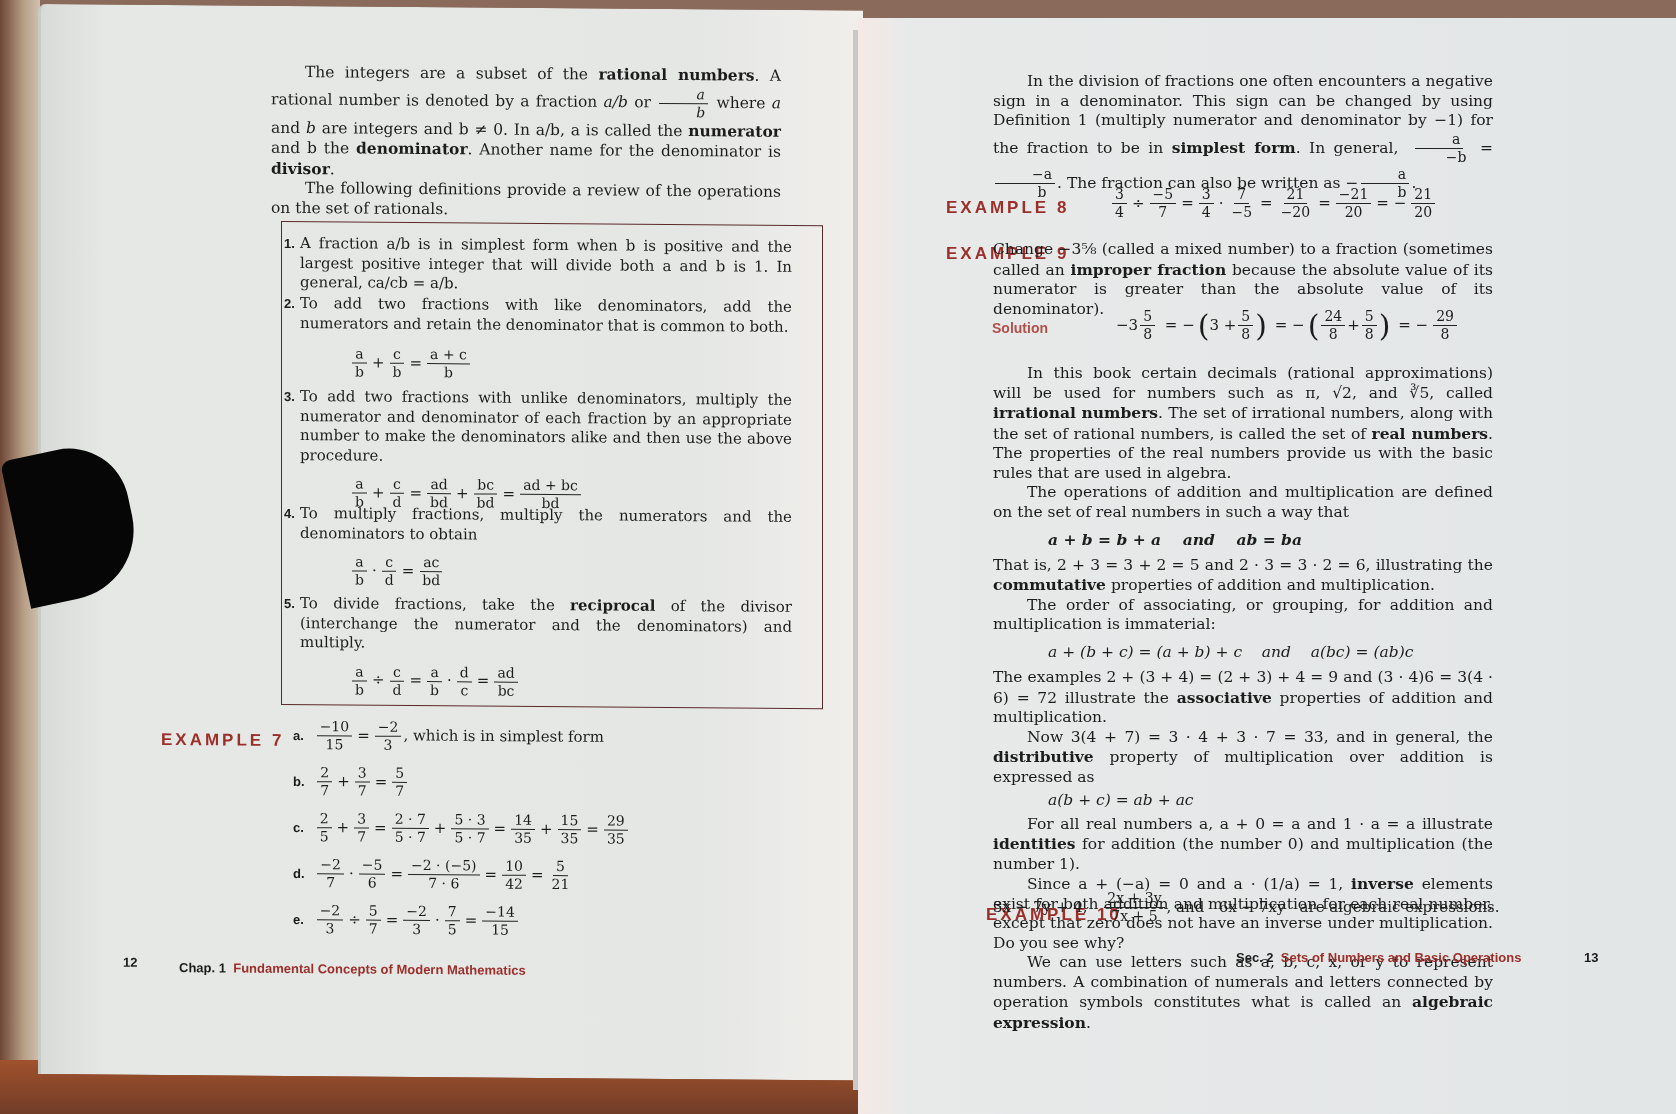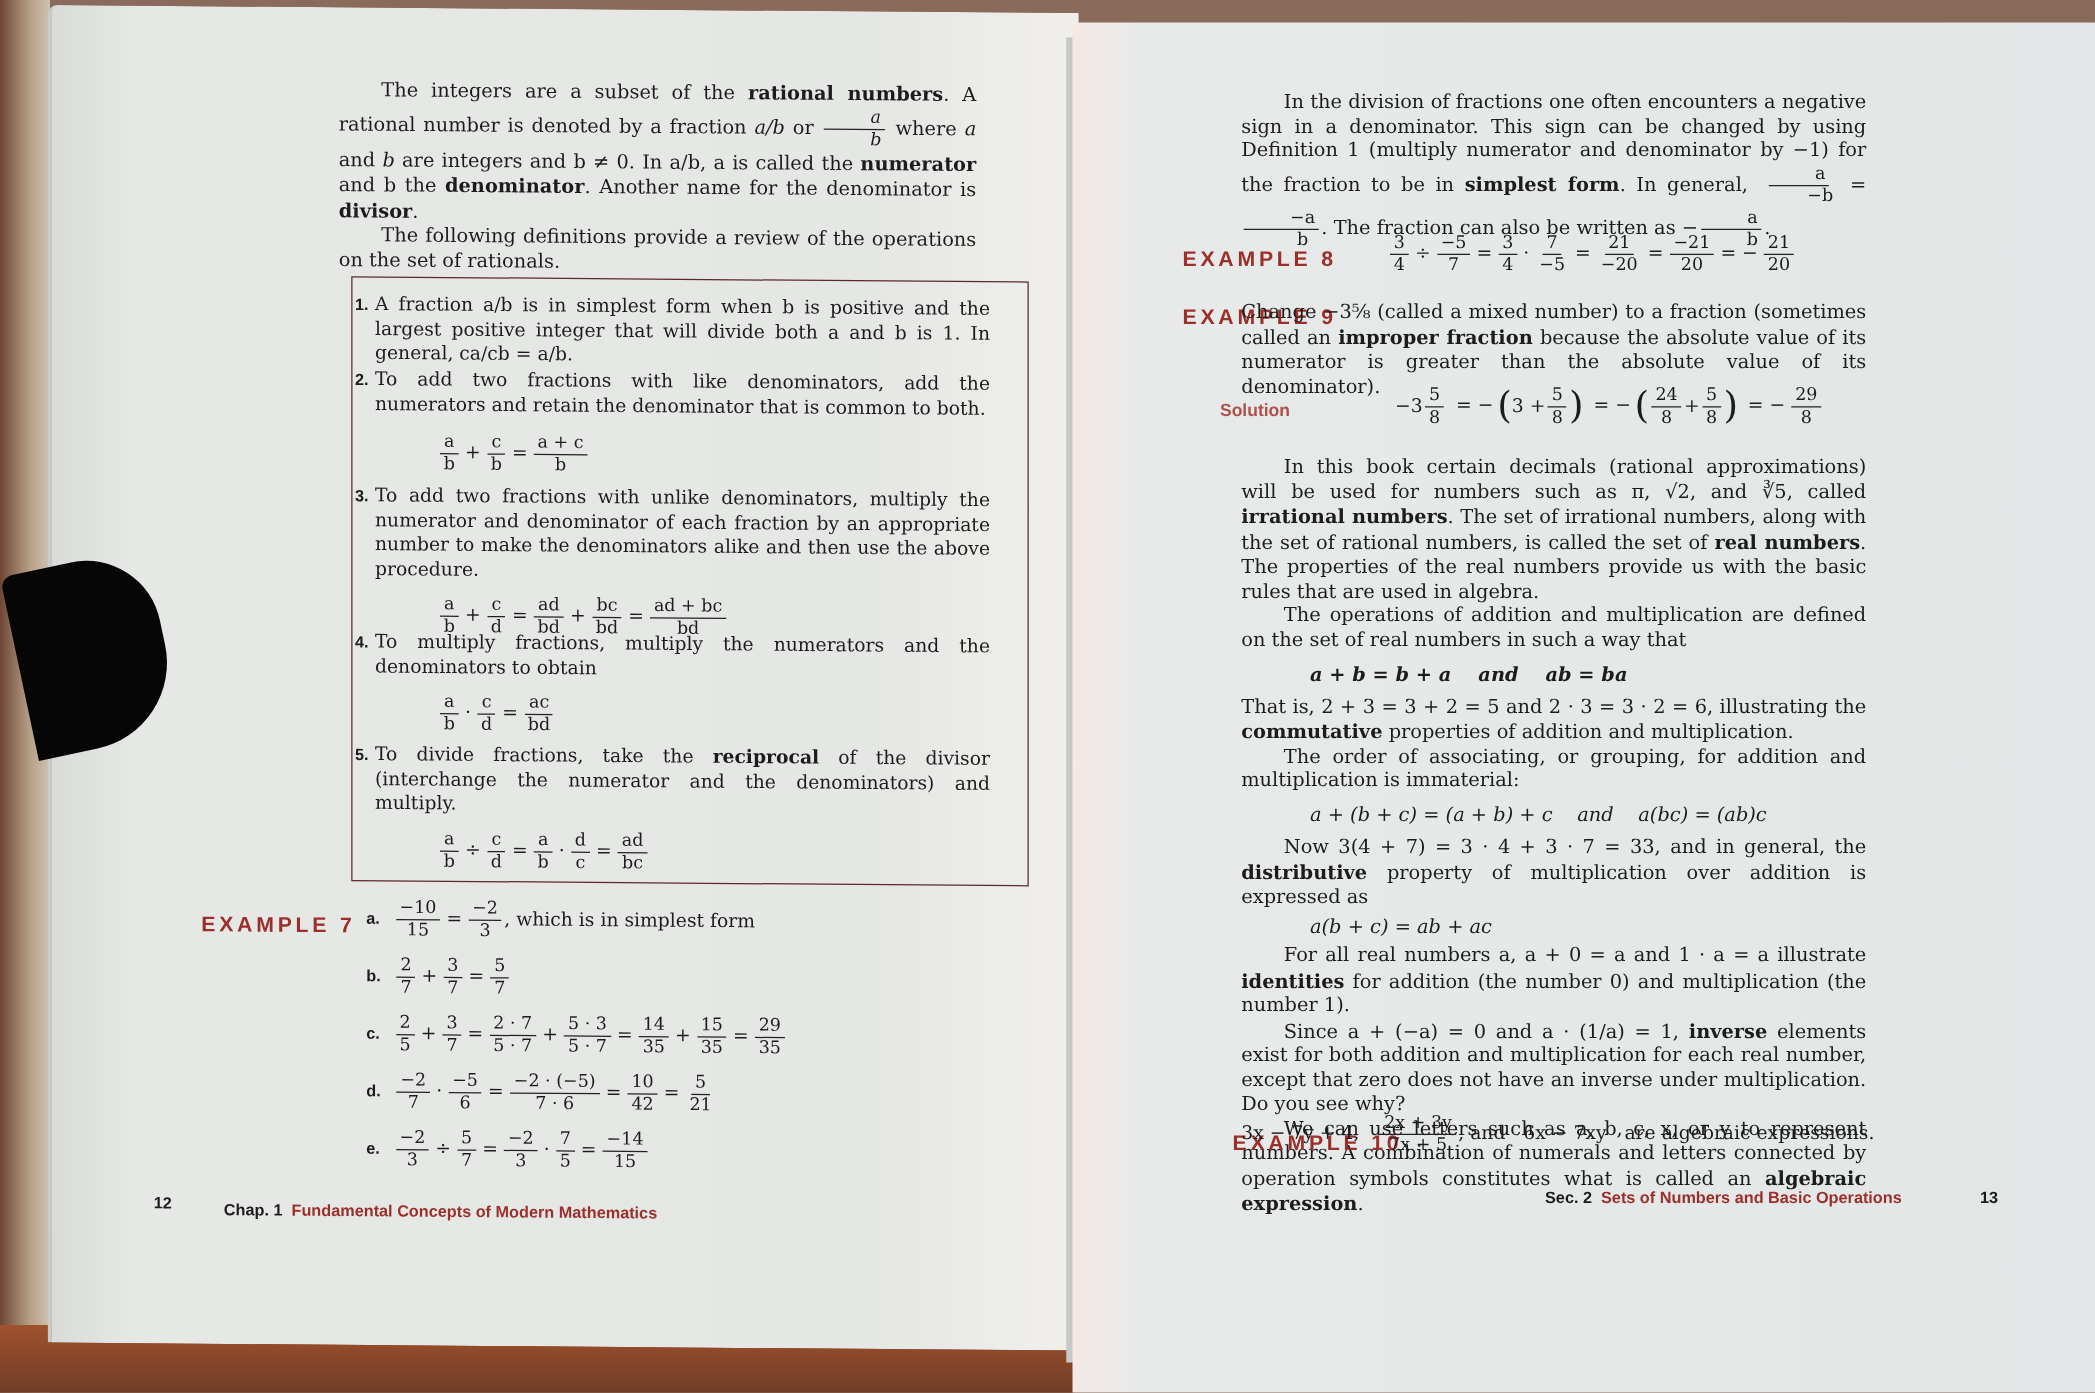--- a/index.html
+++ b/index.html
@@ -302,21 +302,21 @@
         <span class="num">21</span>
         <span class="den">20</span>
       </span>
   </div>
 
   <div class="label" style="left:88px;top:226px;">EXAMPLE 9</div>
   <div class="txt" style="left:135px;top:222px;width:500px;">
     <p><span>Change −3⅝ (called a mixed number) to a fraction (sometimes called an</span> <b>improper fraction</b> <span>because the absolute value of its numerator is greater than the absolute value of its denominator).</span></p>
   </div>
 
-  <div class="label label-solution" style="left:118px;top:302px;">Solution</div>
+  <div class="label label-solution" style="left:134px;top:302px;">Solution</div>
   <div class="eq" style="left:258px;top:290px;">
     <span>−3</span><span class="frac">
         <span class="num">5</span>
         <span class="den">8</span>
       </span>
     <span class="op">= −</span><span class="paren">(</span><span>3 +</span><span class="frac">
         <span class="num">5</span>
         <span class="den">8</span>
       </span><span class="paren">)</span>
     <span class="op">= −</span><span class="paren">(</span><span class="frac">
@@ -332,20 +332,21 @@
       </span>
   </div>
 
   <div class="txt" style="left:135px;top:346px;width:500px;">
     <p class="indent"><span>In this book certain decimals (rational approximations) will be used for numbers such as π, √2, and ∛5, called</span> <b>irrational numbers</b><span>. The set of irrational numbers, along with the set of rational numbers, is called the set of</span> <b>real numbers</b><span>. The properties of the real numbers provide us with the basic rules that are used in algebra.</span></p>
     <p class="indent">The operations of addition and multiplication are defined on the set of real numbers in such a way that</p>
     <p style="padding:8px 0 6px 55px;white-space:pre;font-style:italic;font-weight:bold;">a + b = b + a    and    ab = ba</p>
     <p><span>That is, 2 + 3 = 3 + 2 = 5 and 2 · 3 = 3 · 2 = 6, illustrating the</span> <b>commutative</b> <span>properties of addition and multiplication.</span></p>
     <p class="indent">The order of associating, or grouping, for addition and multiplication is immaterial:</p>
     <p style="padding:8px 0 6px 55px;white-space:pre;font-style:italic;">a + (b + c) = (a + b) + c    and    a(bc) = (ab)c</p>
+    <p><span>The examples 2 + (3 + 4) = (2 + 3) + 4 = 9 and (3 · 4)6 = 3(4 · 6) = 72 illustrate the</span> <b>associative</b> <span>properties of addition and multiplication.</span></p>
     <p class="indent"><span>Now 3(4 + 7) = 3 · 4 + 3 · 7 = 33, and in general, the</span> <b>distributive</b> <span>property of multiplication over addition is expressed as</span></p>
     <p style="padding:4px 0 4px 55px;white-space:pre;font-style:italic;">a(b + c) = ab + ac</p>
     <p class="indent"><span>For all real numbers a, a + 0 = a and 1 · a = a illustrate</span> <b>identities</b> <span>for addition (the number 0) and multiplication (the number 1).</span></p>
     <p class="indent"><span>Since a + (−a) = 0 and a · (1/a) = 1,</span> <b>inverse</b> <span>elements exist for both addition and multiplication for each real number, except that zero does not have an inverse under multiplication. Do you see why?</span></p>
     <p class="indent"><span>We can use letters such as a, b, c, x, or y to represent numbers. A combination of numerals and letters connected by operation symbols constitutes what is called an</span> <b>algebraic expression</b><span>.</span></p>
   </div>
 
   <div class="label" style="left:80px;top:887px;margin-left:48px;">EXAMPLE 10</div>
   <div class="eq" style="left:135px;top:872px;">
     <span>3x − 7y + 4,</span>

